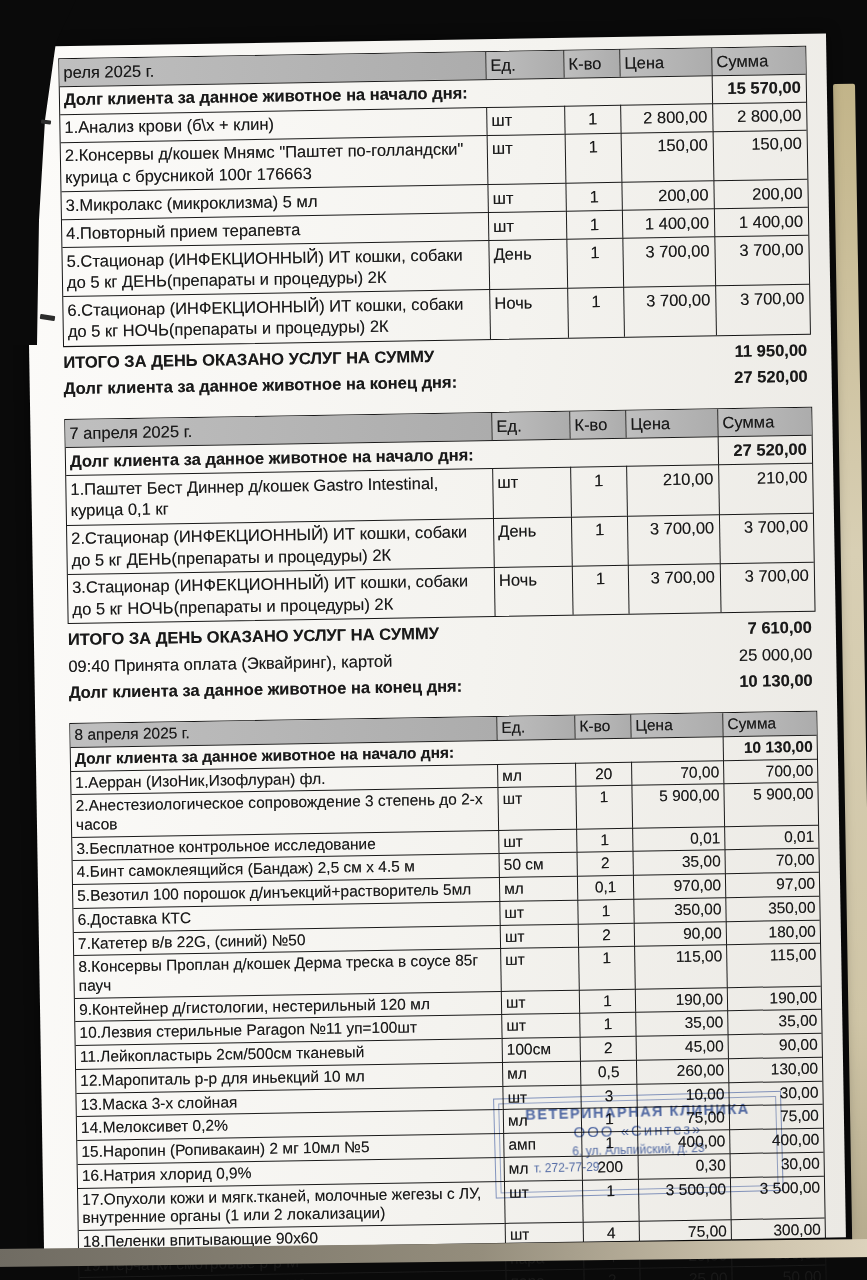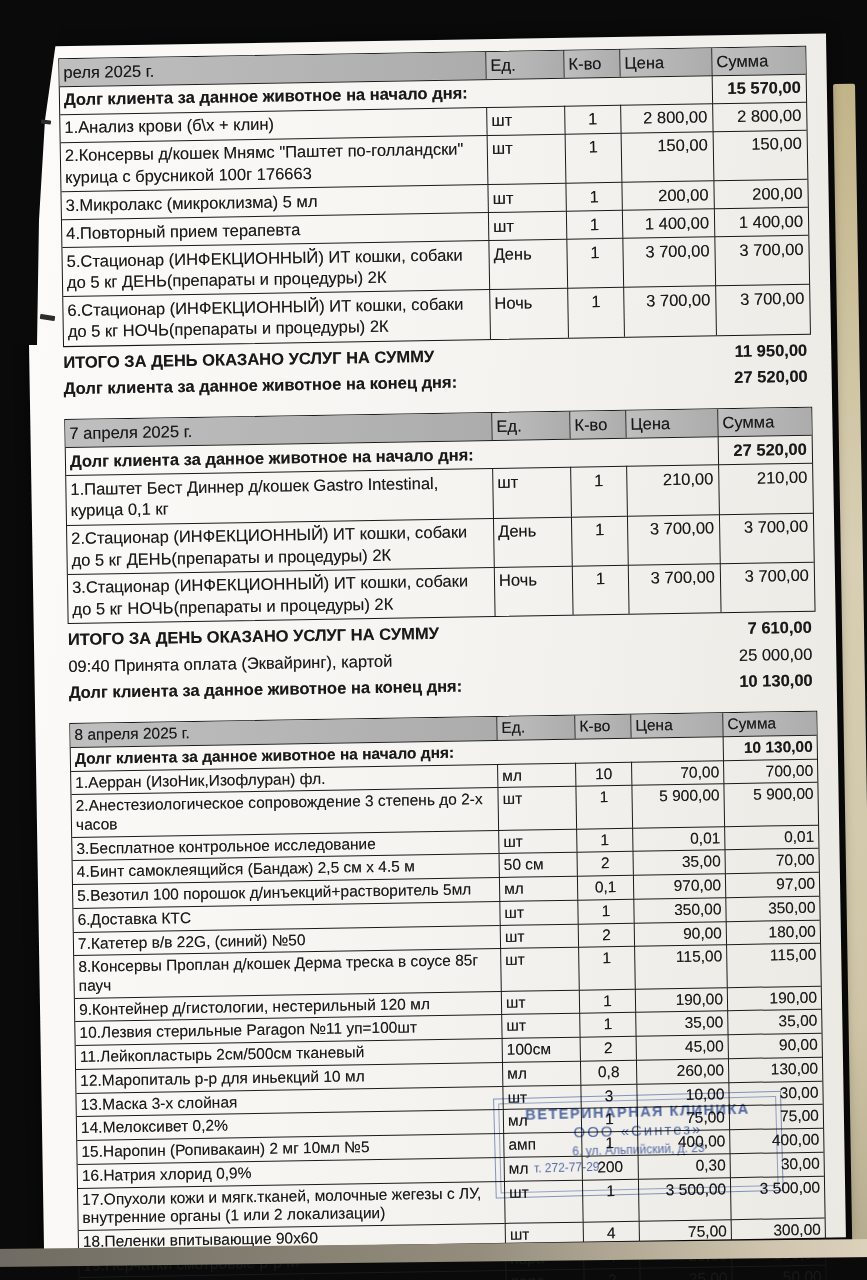--- a/index.html
+++ b/index.html
@@ -189,21 +189,21 @@
             <div class="tbl">
               <div class="cell h fc">8 апреля 2025 г.</div>
               <div class="cell h">Ед.</div>
               <div class="cell h">К-во</div>
               <div class="cell h">Цена</div>
               <div class="cell h">Сумма</div>
               <div class="cell open-label fc">Долг клиента за данное животное на начало дня:</div>
               <div class="cell open-val val">10 130,00</div>
               <div class="cell fc name">1.Аерран (ИзоНик,Изофлуран) фл.</div>
               <div class="cell unit">мл</div>
-              <div class="cell qty">10</div>
+              <div class="cell qty">20</div>
               <div class="cell price val">70,00</div>
               <div class="cell sum val">700,00</div>
               <div class="cell fc name">2.Анестезиологическое сопровождение 3 степень до 2-х часов</div>
               <div class="cell unit">шт</div>
               <div class="cell qty">1</div>
               <div class="cell price val">5 900,00</div>
               <div class="cell sum val">5 900,00</div>
               <div class="cell fc name">3.Бесплатное контрольное исследование</div>
               <div class="cell unit">шт</div>
               <div class="cell qty">1</div>
@@ -244,21 +244,21 @@
               <div class="cell qty">1</div>
               <div class="cell price val">35,00</div>
               <div class="cell sum val">35,00</div>
               <div class="cell fc name">11.Лейкопластырь 2см/500см тканевый</div>
               <div class="cell unit">100см</div>
               <div class="cell qty">2</div>
               <div class="cell price val">45,00</div>
               <div class="cell sum val">90,00</div>
               <div class="cell fc name">12.Маропиталь р-р для иньекций 10 мл</div>
               <div class="cell unit">мл</div>
-              <div class="cell qty">0,8</div>
+              <div class="cell qty">0,5</div>
               <div class="cell price val">260,00</div>
               <div class="cell sum val">130,00</div>
               <div class="cell fc name">13.Маска 3-х слойная</div>
               <div class="cell unit">шт</div>
               <div class="cell qty">3</div>
               <div class="cell price val">10,00</div>
               <div class="cell sum val">30,00</div>
               <div class="cell fc name">14.Мелоксивет 0,2%</div>
               <div class="cell unit">мл</div>
               <div class="cell qty">1</div>

